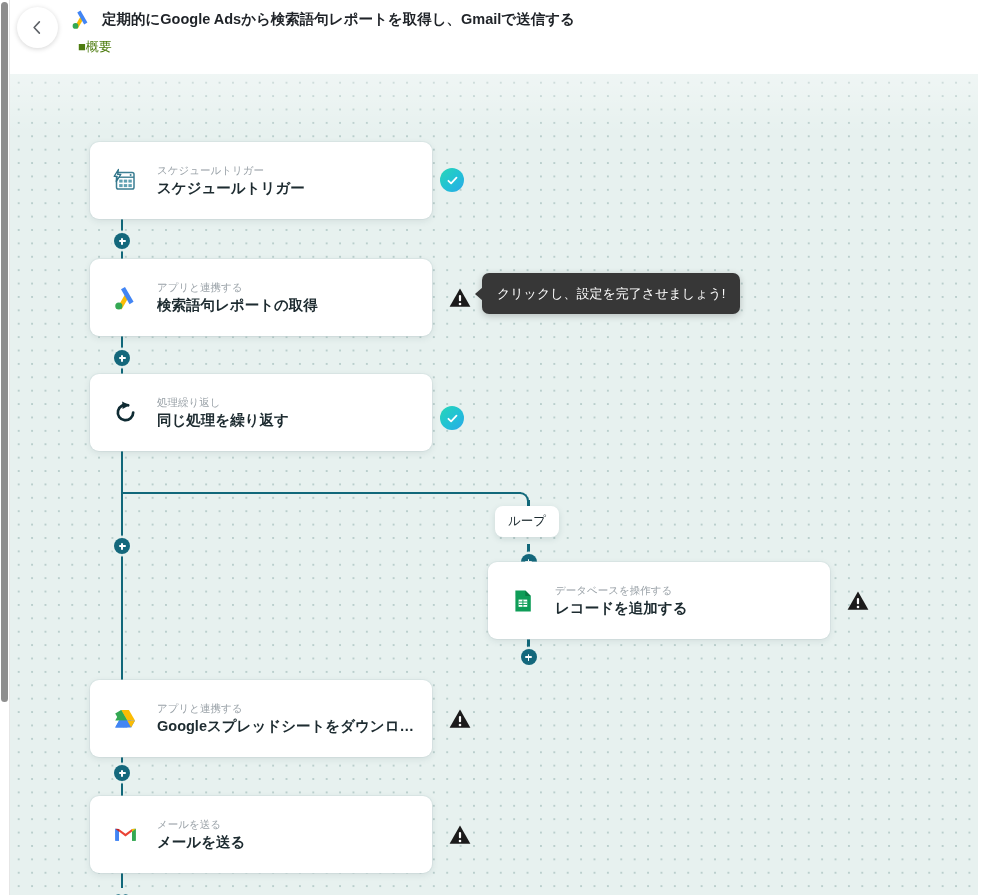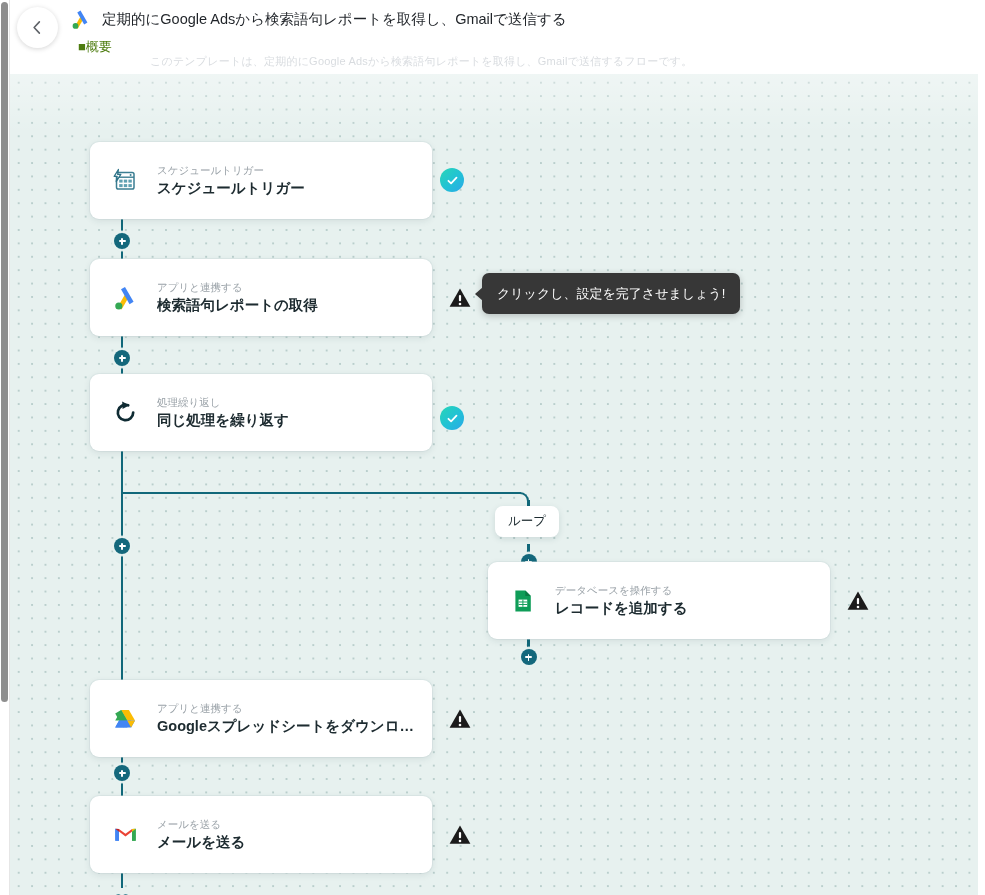--- a/index.html
+++ b/index.html
@@ -31,21 +31,21 @@
     border-radius:50%; background:#ffffff;
     box-shadow:0 1px 5px rgba(0,0,0,.17);
     display:flex; align-items:center; justify-content:center;
     cursor:pointer;
   }
   .back-btn svg { display:block; }
 
   .hdr-logo { position:absolute; left:60px; top:9px; width:21px; height:21px; }
   .hdr-title {
     position:absolute; left:92px; top:9px;
-    font-size:14.5px; color:#1f2328; font-weight:400; line-height:21px;
+    font-size:14.5px; color:#1f2328; font-weight:700; line-height:21px;
     white-space:nowrap;
   }
   .hdr-sub {
     position:absolute; left:68px; top:38px;
     font-size:13px; color:#4d7c0f; line-height:17px; white-space:nowrap;
   }
   .hdr-faded {
     position:absolute; left:140px; top:54px;
     font-size:11px; color:#b9bfc6; line-height:14px;
     white-space:nowrap; letter-spacing:.2px;
@@ -173,21 +173,20 @@
     <div class="hdr-logo">
       <svg width="21" height="21" viewBox="0 0 24 24">
         <path d="M5.1 20.6 L12.4 8.0 L16.1 10.1 L8.8 22.7 Z" fill="#FBBC04"></path>
         <path d="M12.0 1.8 L19.9 15.5 L16.2 17.7 L8.3 4.0 Z" fill="#4285F4"></path>
         <circle cx="6.3" cy="19.4" r="3.3" fill="#34A853"></circle>
       </svg>
     </div>
 
     <div class="hdr-title">定期的にGoogle Adsから検索語句レポートを取得し、Gmailで送信する</div>
     <div class="hdr-sub">■概要</div>
-    <div class="hdr-faded">このテンプレートは、定期的にGoogle Adsから検索語句レポートを取得し、Gmailで送信するフローです。</div>
   </div>
 
   <div class="canvas">
 
     <div class="edge v" style="left:111px; top:145px; height:44px;"></div>
 
     <div class="edge v" style="left:111px; top:262px; height:44px;"></div>
 
     <div class="edge v" style="left:111px; top:373px; height:247px;"></div>
 

